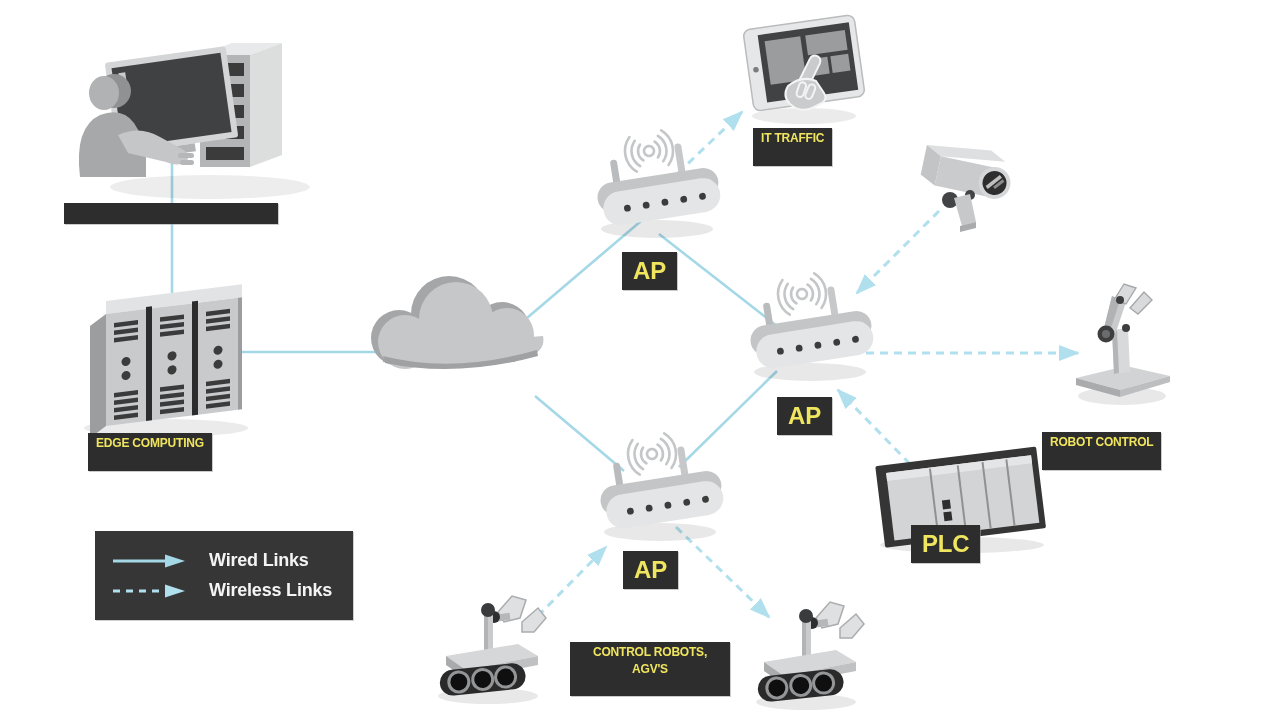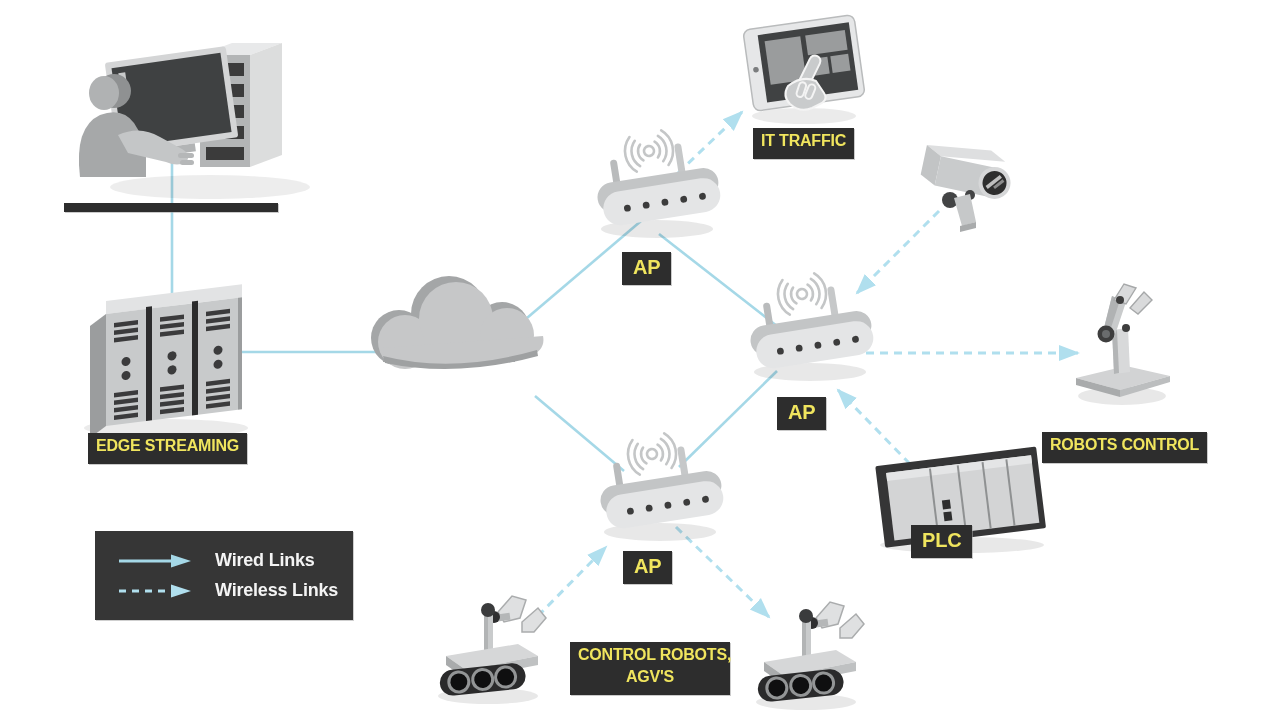--- a/index.html
+++ b/index.html
@@ -14,39 +14,39 @@
   .canvas{
     position:relative;width:1280px;height:721px;background:#ffffff;
     overflow:hidden;font-family:"Liberation Sans", sans-serif;
   }
   #link-layer{position:absolute;left:0;top:0;z-index:1;}
   .device{position:absolute;z-index:2;}
   .device svg{display:block;width:100%;height:100%;}
   .label{
     position:absolute;z-index:3;display:inline-block;
     background:var(--label-bg);color:var(--label-fg);
-    font-weight:bold;font-size:16px;line-height:1.38;
-    letter-spacing:-0.2px;padding:2px 8px 7px;white-space:nowrap;
+    font-weight:bold;font-size:12px;line-height:1.38;
+    letter-spacing:-0.2px;padding:2px 8px 19px;white-space:nowrap;
     text-align:center;box-shadow:1px 1px 0 rgba(160,160,160,0.55);
   }
-  .label.big{font-size:20px;padding:2px 11px 3px;}
+  .label.big{font-size:24px;padding:2px 11px 3px;}
   .label.two-line span{display:block;}
   .wifi{stroke:#c4c6c7;fill:none;stroke-width:2.6;stroke-linecap:round;}
   .wired-line{stroke:var(--wired);stroke-width:2.6;}
   .wireless-line{stroke:var(--wireless);stroke-width:3;stroke-dasharray:8 6;stroke-linecap:butt;}
   .fill-wireless{fill:var(--wireless);}
   .fill-wired{fill:var(--wired);}
   .stroke-wired{stroke:var(--wired);}
   .stroke-wireless{stroke:var(--wireless);}
   .legend{
     position:absolute;z-index:3;background:var(--legend-bg);
     display:flex;flex-direction:column;justify-content:center;gap:9px;
     box-shadow:1px 1px 0 rgba(160,160,160,0.5);
   }
-  .legend-row{display:flex;align-items:center;gap:22px;padding-left:22px;}
+  .legend-row{display:flex;align-items:center;gap:22px;padding-left:16px;}
   .legend-label{color:var(--legend-fg);font-weight:bold;font-size:18px;letter-spacing:-0.2px;}
 </style>
 </head>
 <body>
 
 <div class="canvas">
 
   <svg id="link-layer" width="1280" height="721" viewBox="0 0 1280 721">
     <defs>
       <marker id="arrowhead" markerUnits="userSpaceOnUse" markerWidth="24" markerHeight="20" refX="19" refY="9" orient="auto">
@@ -372,25 +372,25 @@
         <rect x="8" y="80" width="86" height="26" rx="13" fill="#2a2a2b"></rect>
         <circle cx="27" cy="93" r="10" fill="#0f0f10" stroke="#939596" stroke-width="3"></circle>
         <circle cx="51" cy="93" r="10" fill="#0f0f10" stroke="#939596" stroke-width="3"></circle>
         <circle cx="74" cy="93" r="10" fill="#0f0f10" stroke="#939596" stroke-width="3"></circle>
       </g>
     </svg>
   </div>
 
   <div class="label two-line" style="left:64px;top:203px;width:198px">
   </div>
-  <div class="label" style="left:88px;top:433px">EDGE STREAMING</div>
+  <div class="label" style="left:88px;top:433px">EDGE COMPUTING</div>
   <div class="label big" style="left:622px;top:252px">AP</div>
   <div class="label" style="left:753px;top:128px">IT TRAFFIC</div>
   <div class="label big" style="left:777px;top:397px">AP</div>
-  <div class="label" style="left:1042px;top:432px">ROBOTS CONTROL</div>
+  <div class="label" style="left:1042px;top:432px">ROBOT CONTROL</div>
   <div class="label big" style="left:911px;top:525px">PLC</div>
   <div class="label big" style="left:623px;top:551px">AP</div>
   <div class="label two-line" style="left:570px;top:642px;width:144px">
     <span>CONTROL ROBOTS,</span>
     <span>AGV'S</span>
   </div>
 
   <div class="legend" style="left:95px;top:531px;width:258px;height:89px">
     <div class="legend-row">
       <svg class="legend-arrow" width="76" height="16" viewBox="0 0 76 16">

